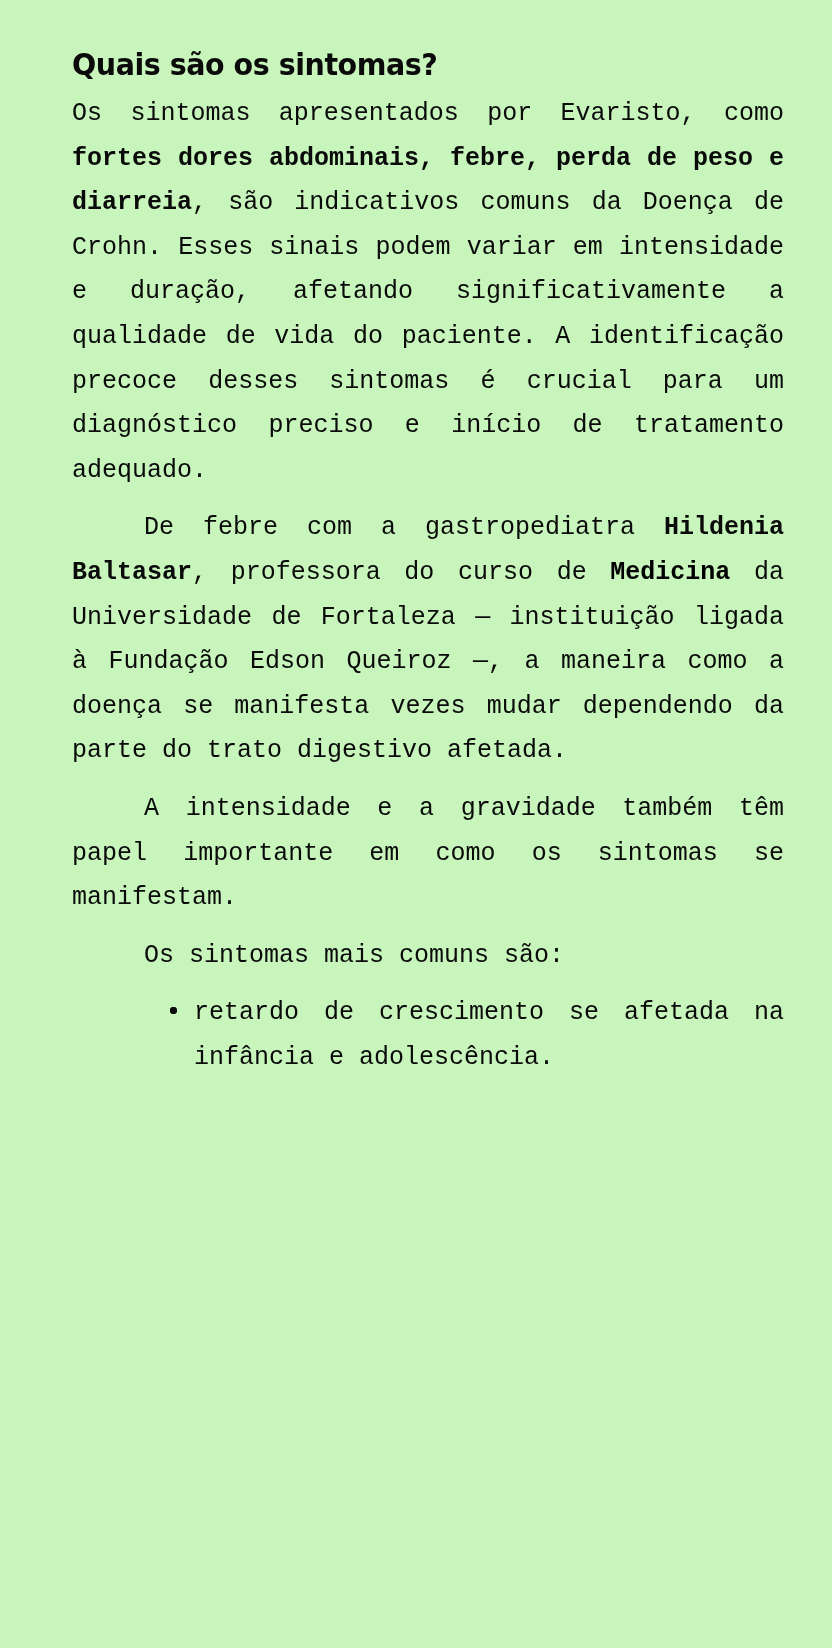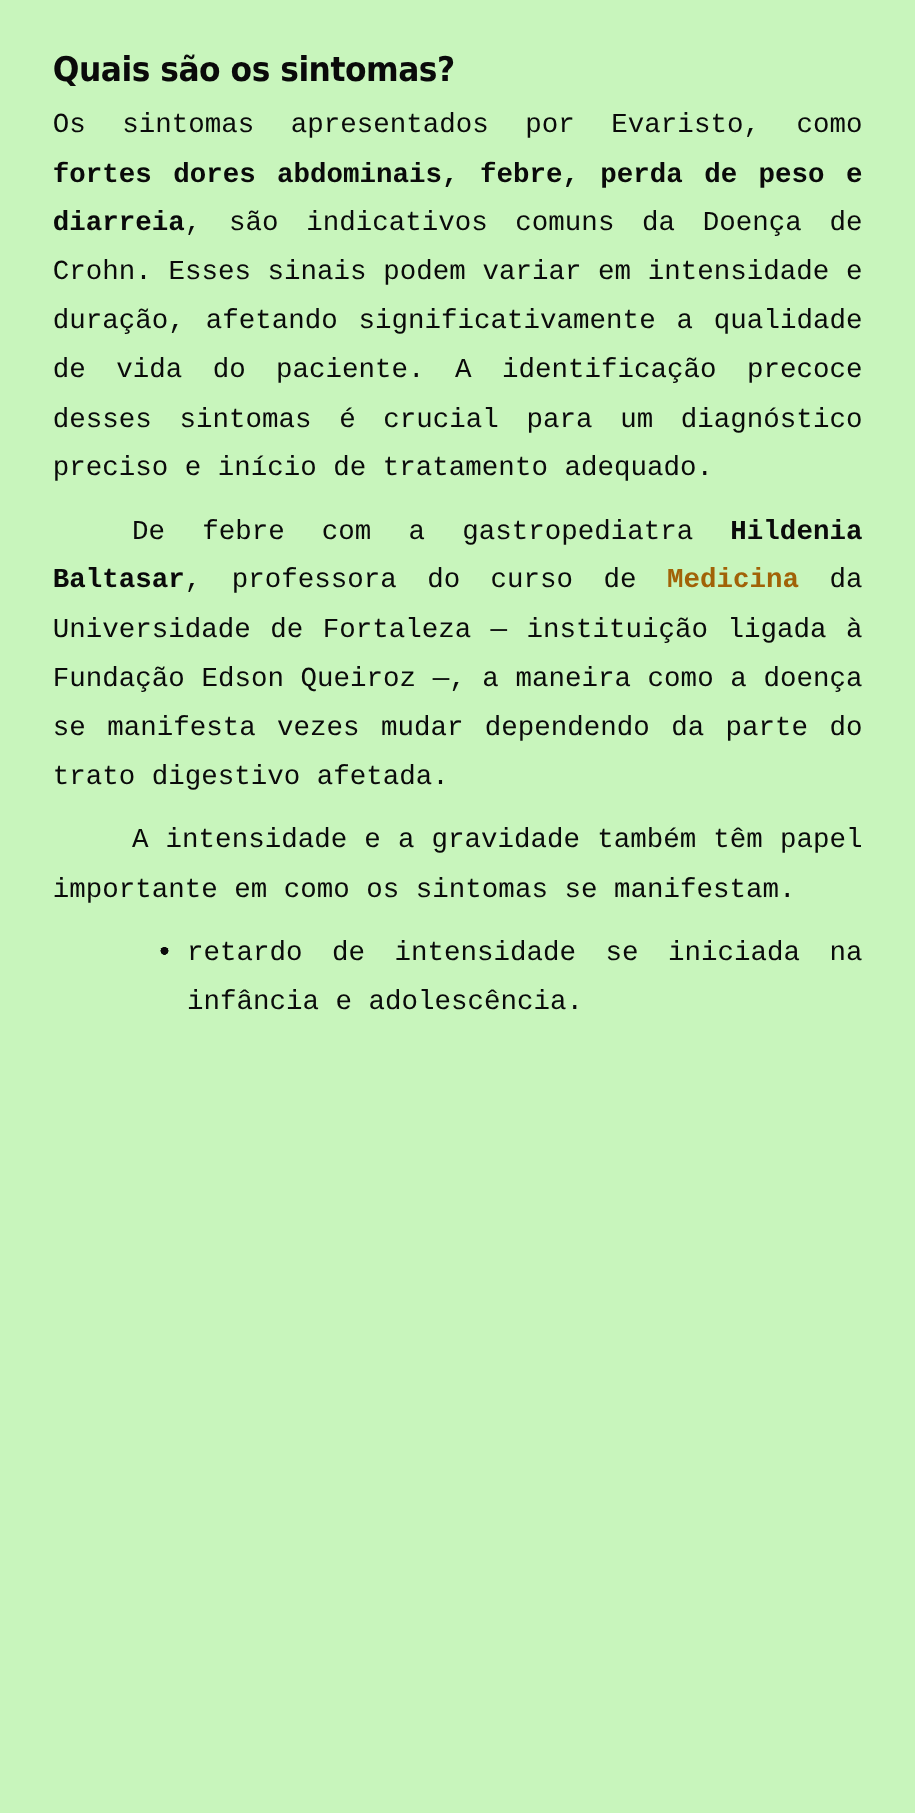--- a/index.html
+++ b/index.html
@@ -1,21 +1,21 @@
 <!DOCTYPE html>
 <html><head>
 <meta charset="utf-8">
 <style>
   html, body { margin: 0; padding: 0; }
   body {
     width: 832px; height: 1648px; overflow: hidden;
     background: #c8f5bc;
     color: #0a0a0a;
   }
-  .page { padding: 44px 48px 0 48px; }
+  .page { padding: 44px 48px 0 72px; }
   h2 {
     font-family: "DejaVu Sans", sans-serif;
     font-weight: bold;
     font-size: 31px;
     letter-spacing: -0.5px;
     margin: 0 0 8px 0;
     line-height: 40px;
     transform: scaleX(0.92);
     transform-origin: left;
   }
@@ -23,38 +23,39 @@
     font-family: Liberation Mono, monospace;
     font-size: 25px;
     line-height: 44.6px;
     text-align: justify;
     hyphens: auto;
     margin: 0;
   }
   p { margin-bottom: 13px; }
   p.indent { text-indent: 72px; }
   b { font-weight: bold; }
-  a.link { color: #a16207; font-weight: bold; text-decoration: none; }
+  a.link { color: #000000; font-weight: bold; text-decoration: none; }
   ul { margin: 4px 0 18px 0; padding: 0 0 0 122px; list-style: none; }
   li { position: relative; margin-bottom: 13px; }
   li .bullet { position: absolute; left: -28px; top: 0; }
 </style>
 </head>
 <body>
 
 <div class="page">
   <h2>Quais são os sintomas?</h2>
 
   <p><span>Os sintomas apresentados por Evaristo, como </span><b>fortes dores abdominais, febre, perda de peso e diarreia</b><span>, são indicativos comuns da Doença de Crohn. Esses sinais podem variar em intensidade e duração, afetando significativamente a qualidade de vida do paciente. A identificação precoce desses sintomas é crucial para um diagnóstico preciso e início de tratamento adequado.</span></p>
 
   <p class="indent"><span>De febre com a gastropediatra </span><b>Hildenia Baltasar</b><span>, professora do curso de </span><a class="link" href="#">Medicina</a><span> da Universidade de Fortaleza — instituição ligada à Fundação Edson Queiroz —, a maneira como a doença se manifesta vezes mudar dependendo da parte do trato digestivo afetada.</span></p>
 
   <p class="indent">A intensidade e a gravidade também têm papel importante em como os sintomas se manifestam.</p>
 
+  <p class="indent">Os sintomas mais comuns são:</p>
 
   <ul>
     <li><span class="bullet">•</span></li>
     <li><span class="bullet">•</span></li>
     <li><span class="bullet">•</span></li>
-    <li><span class="bullet">•</span><span>retardo de intensidade se iniciada na infância e adolescência.</span></li>
+    <li><span class="bullet">•</span><span>retardo de crescimento se afetada na infância e adolescência.</span></li>
   </ul>
 
 </div>
 
 </body></html>

